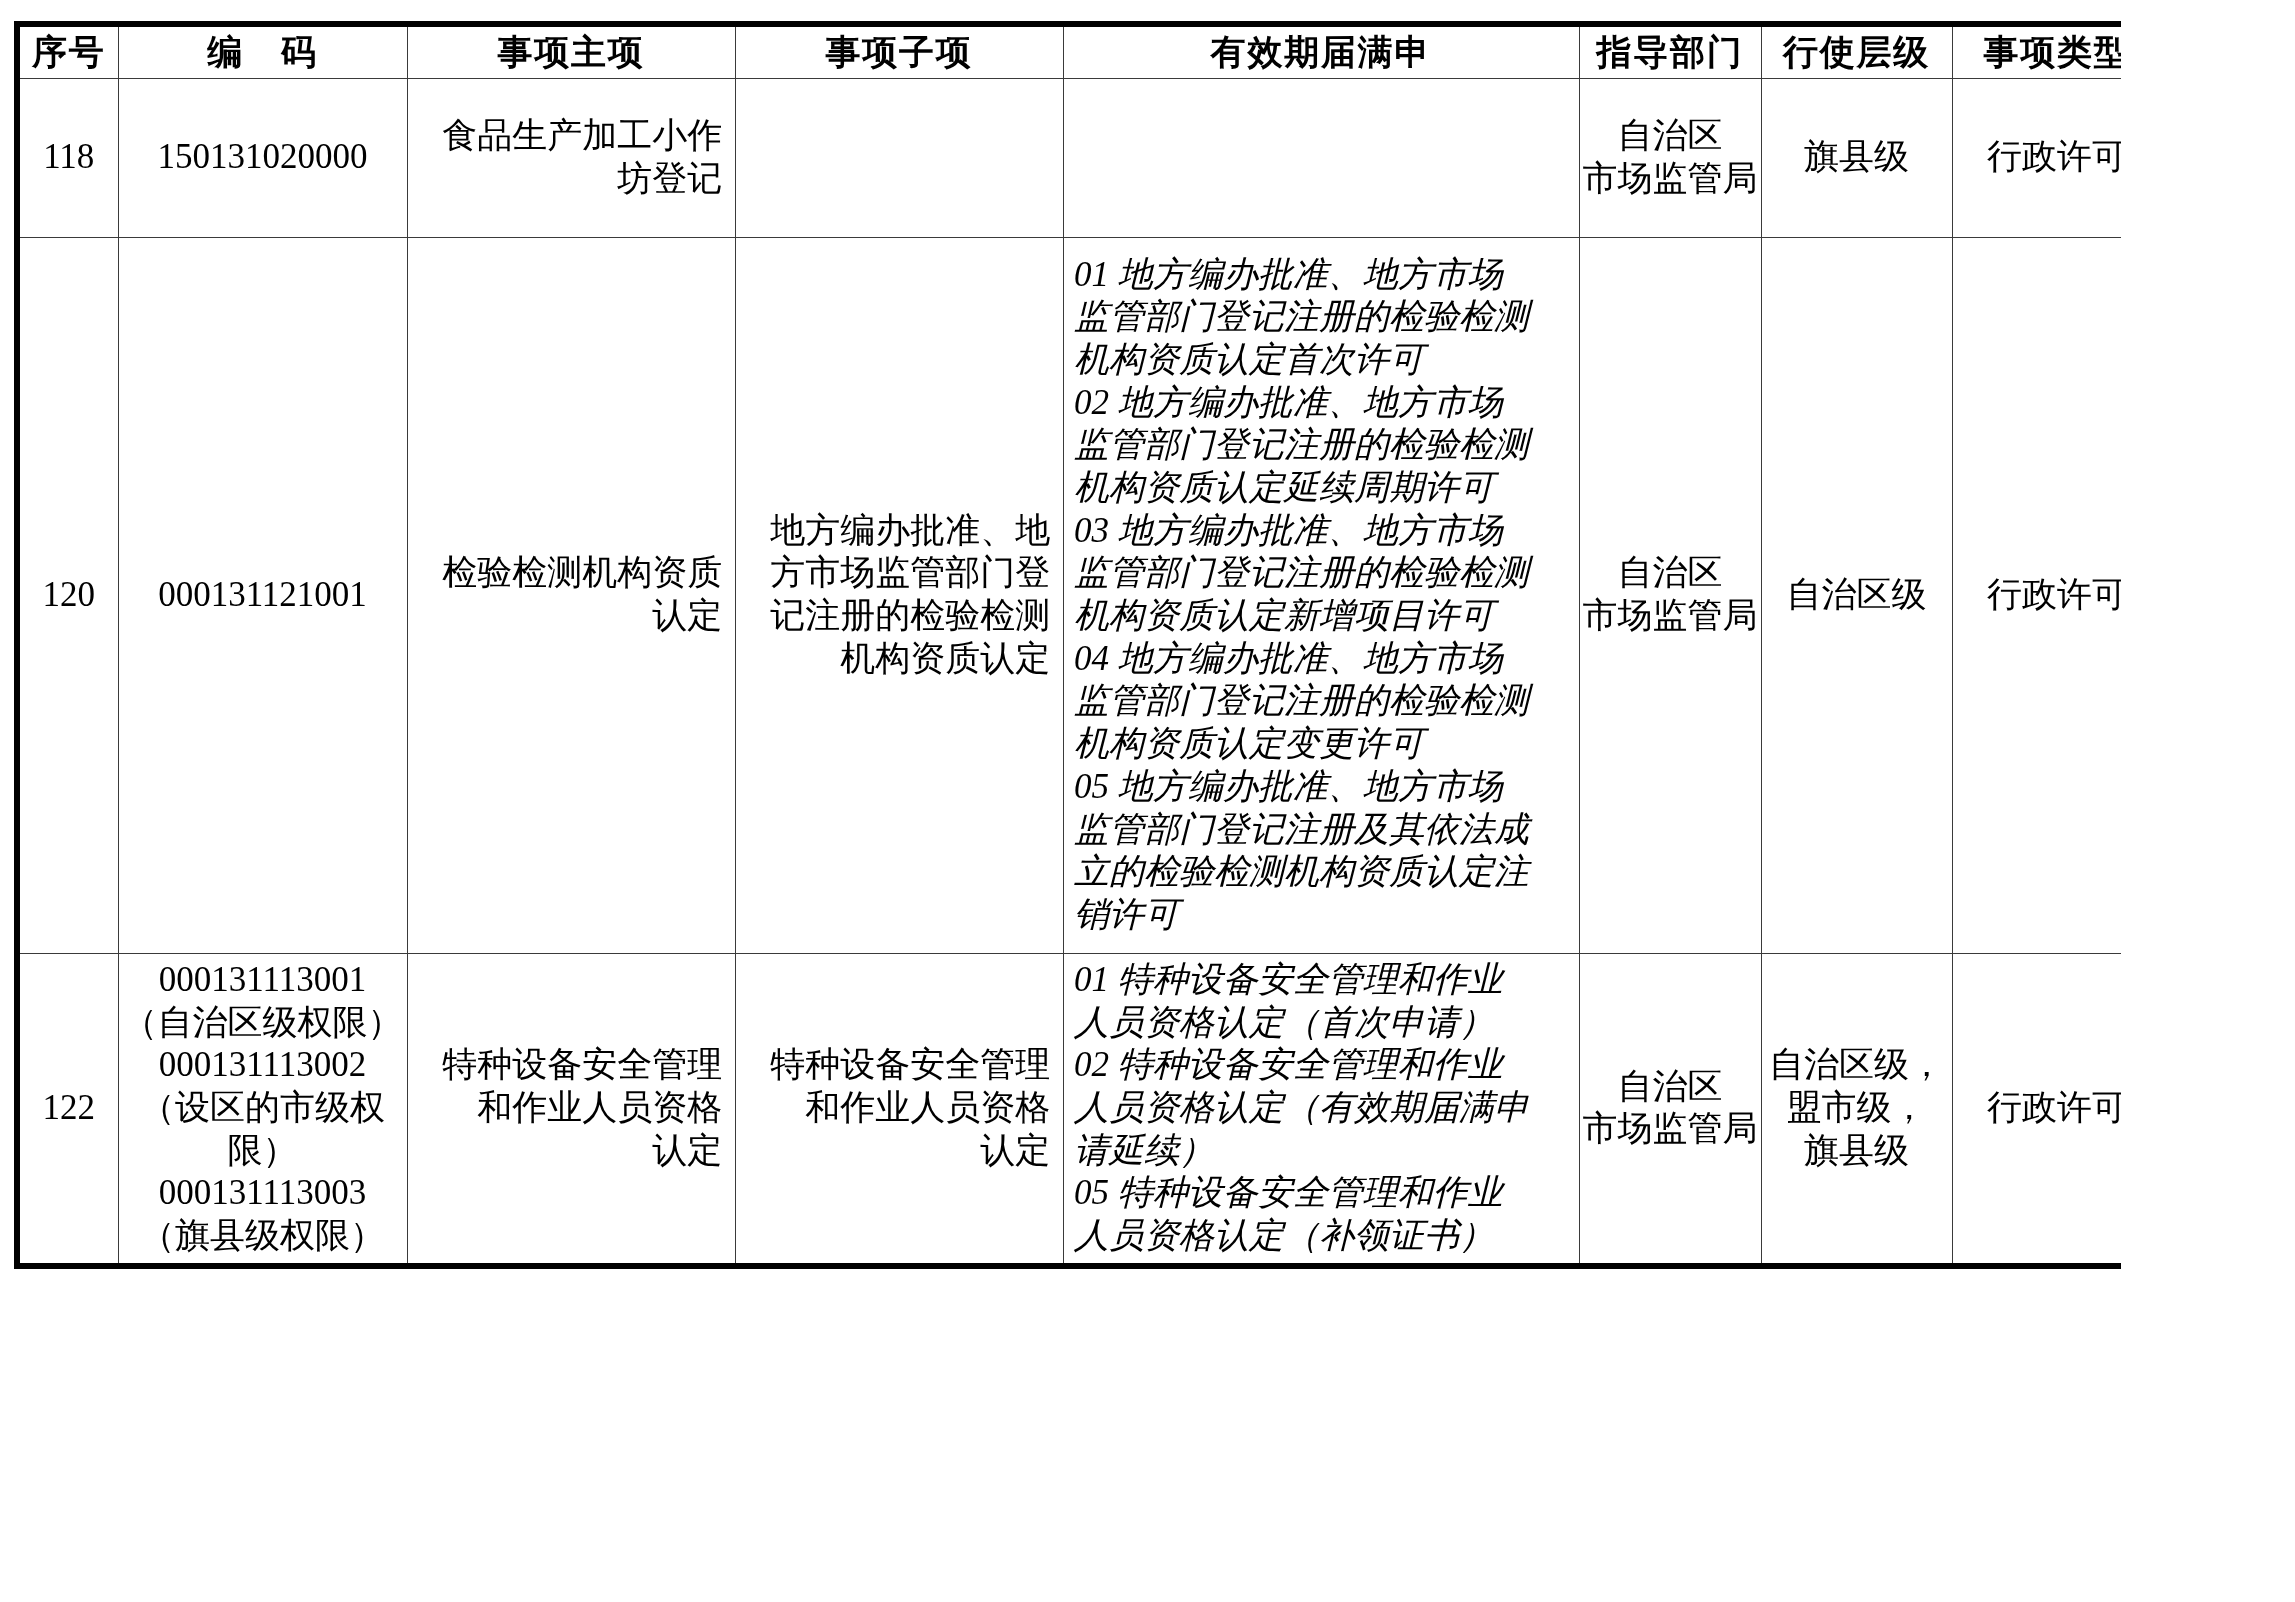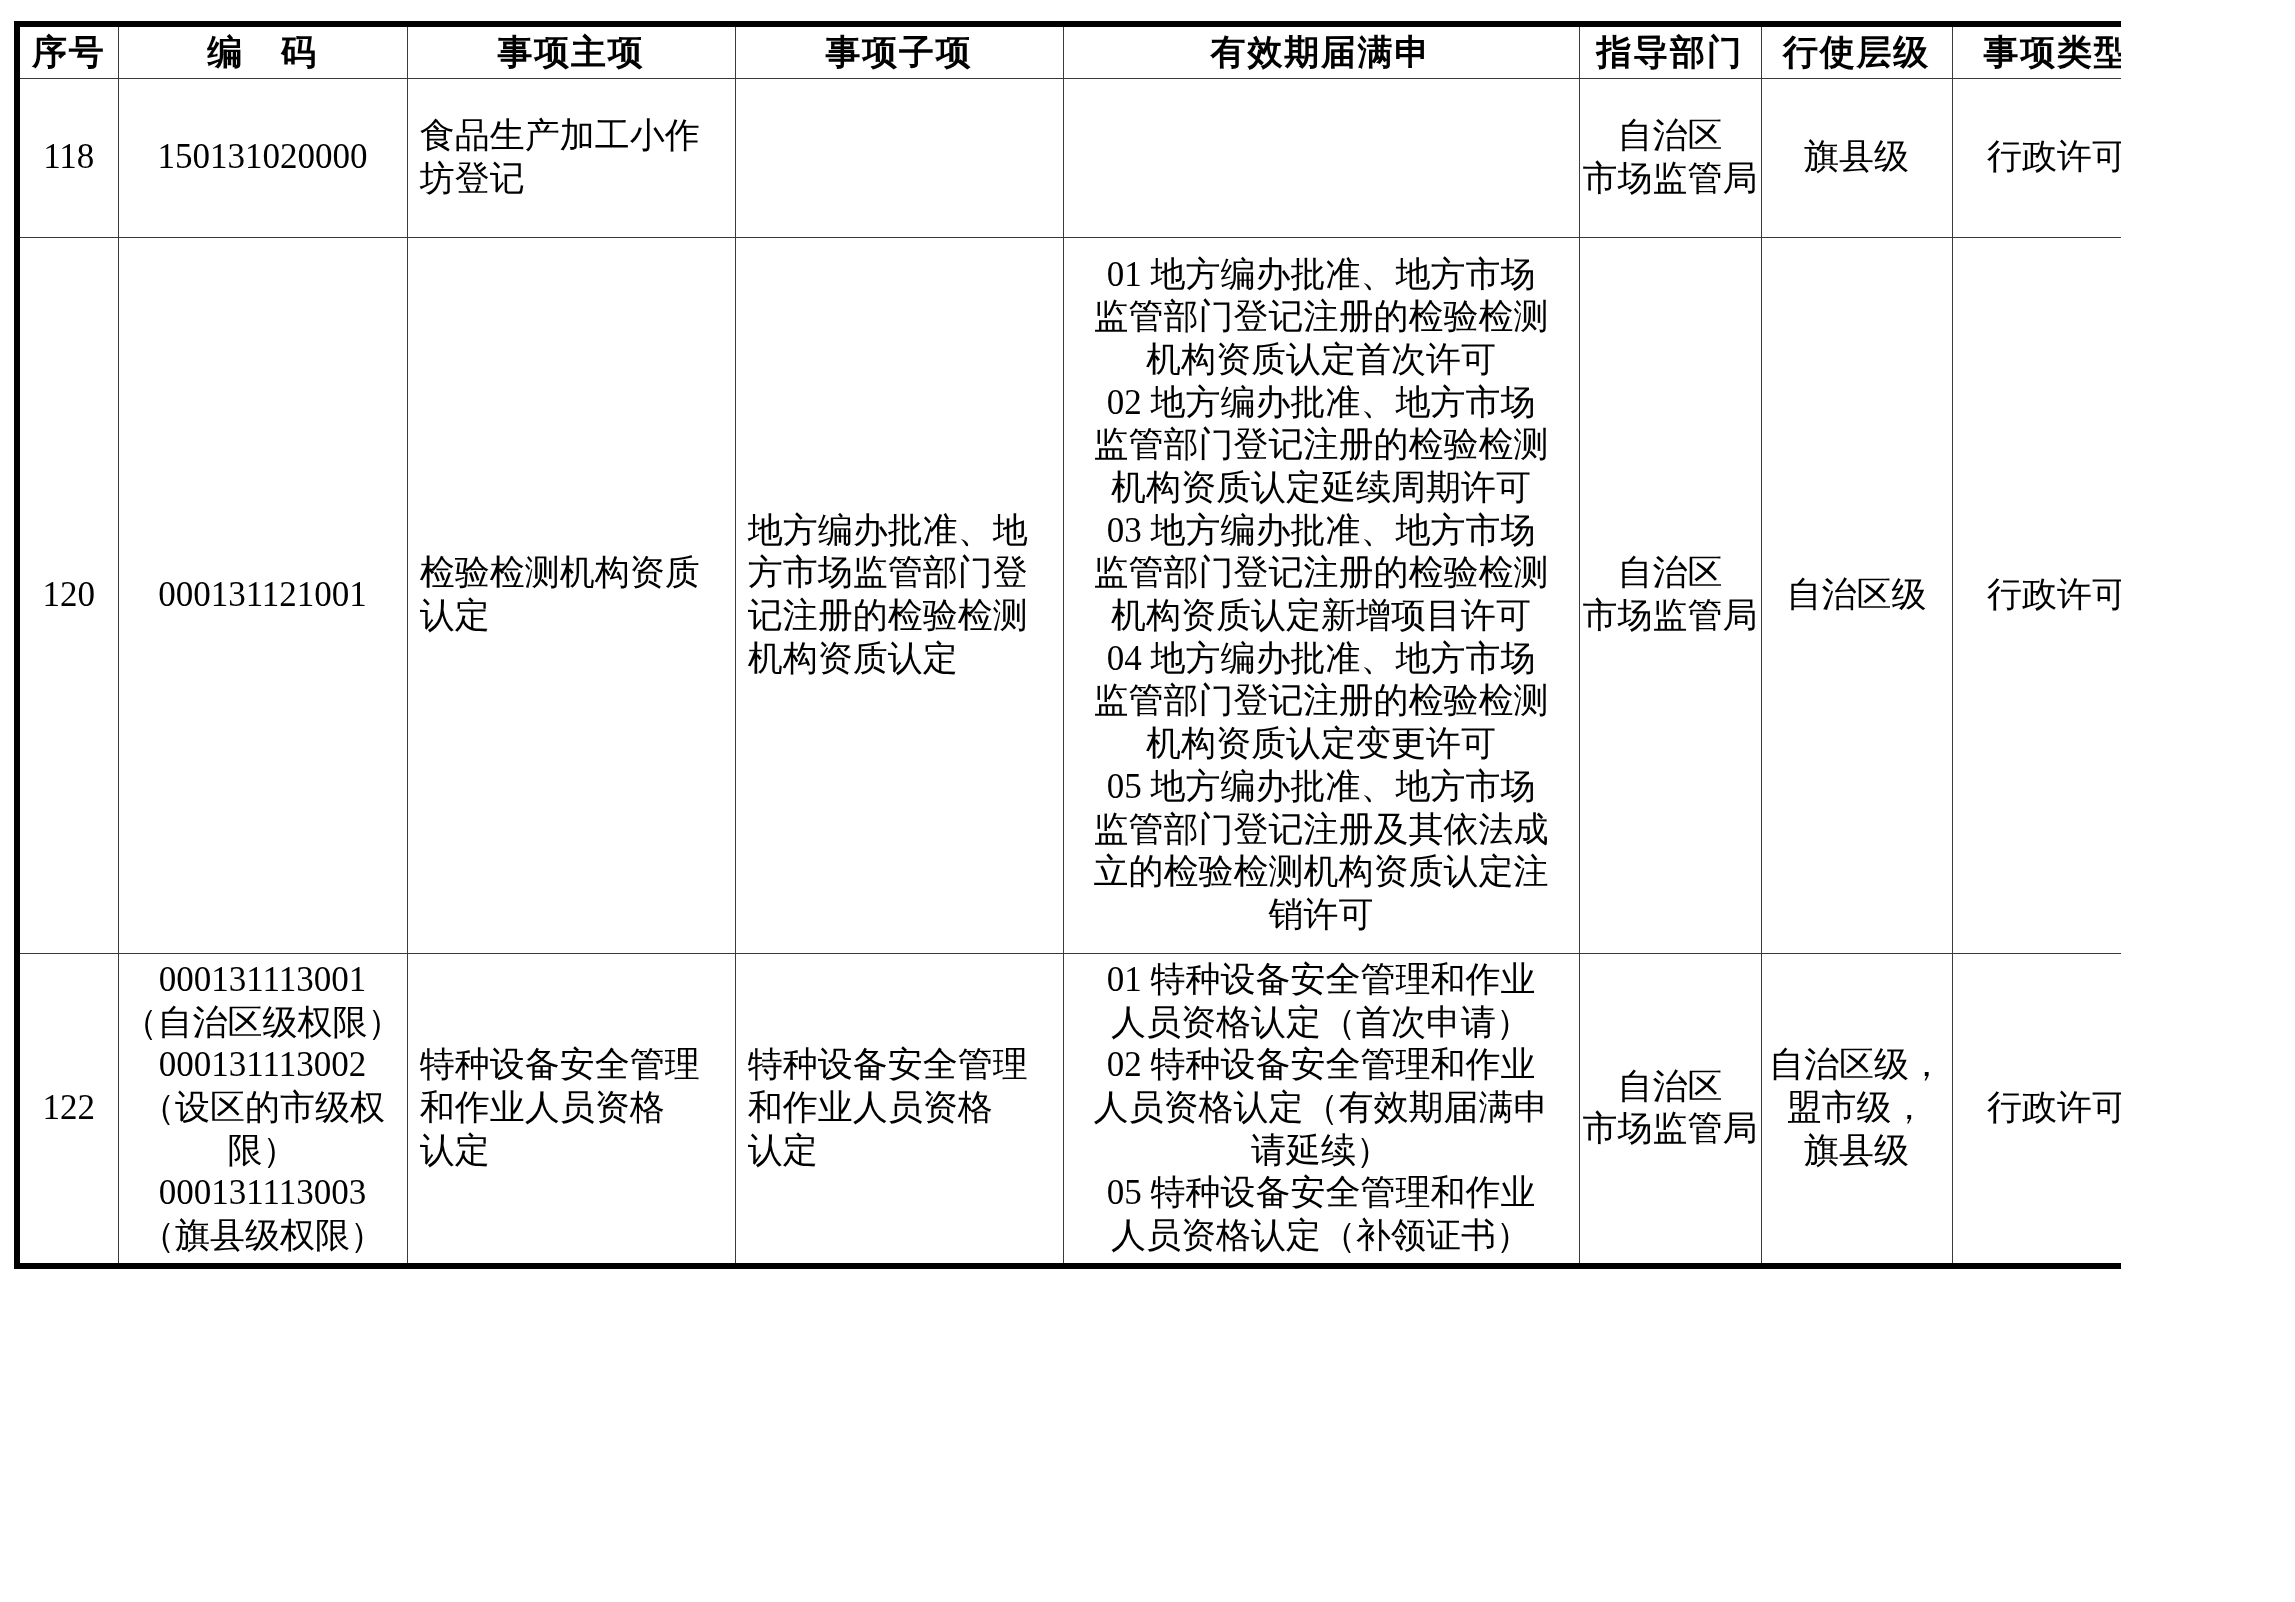--- a/index.html
+++ b/index.html
@@ -20,22 +20,22 @@
   table.doc th{
     font-family:"Liberation Sans","DejaVu Sans",sans-serif;
     font-weight:bold;font-size:35px;text-align:center;
     padding:1.8px 0;letter-spacing:1.8px;
   }
   table.doc td{
     font-size:35px;line-height:1.22;vertical-align:middle;
     white-space:pre-line;
   }
   td.center{text-align:center;padding:1.8px 1.8px;}
-  td.left{text-align:left;padding:5.3px 12.3px;}
-  td.biz{text-align:center;padding:5.3px 10.5px;}
+  td.left{text-align:right;padding:5.3px 12.3px;}
+  td.biz{text-align:left;padding:5.3px 10.5px;font-style:italic;}
   td.code-sm{font-size:31.5px;line-height:1.4;margin-left:20px;}
   tr.h-head{height:54px;}
   tr.h-118{height:159px;margin-top:16px;}
   tr.h-119{height:153px;}
   tr.h-120{height:716px;}
   tr.h-121{height:165px;}
   tr.h-122{height:313px;}
 </style>
 </head>
 <body>

